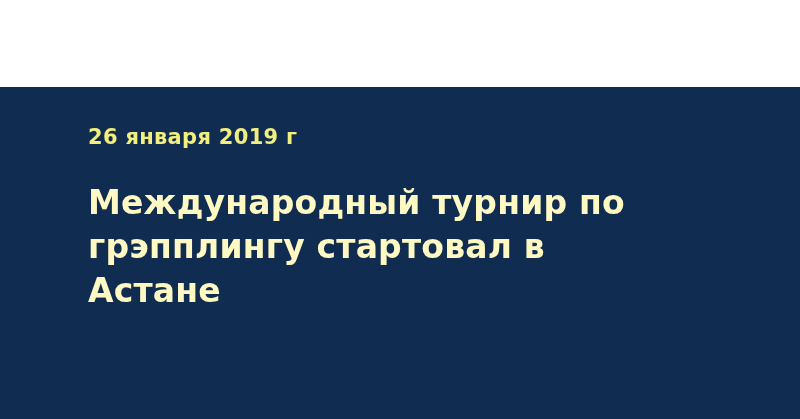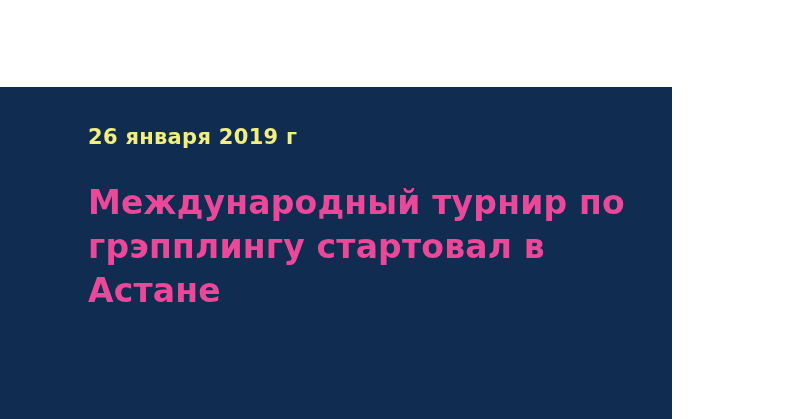--- a/index.html
+++ b/index.html
@@ -81,21 +81,21 @@
     line-height: 13px;
     letter-spacing: 1px;
     color: #13365f;
   }
 
   
   .hero {
     position: absolute;
     left: 0;
     top: 87px;
-    width: 672px;
+    width: 800px;
     height: 332px;
     background: #102c51;
   }
 
   .hero-inner {
     position: absolute;
     left: 88px;
     top: 0;
     right: 60px;
   }
@@ -117,21 +117,21 @@
     position: absolute;
     left: 0;
     top: 94px;
     width: 580px;
     margin: 0;
     font-family: "DejaVu Sans", sans-serif;
     font-weight: bold;
     font-size: 33px;
     line-height: 44px;
     letter-spacing: 0.2px;
-    color: #ec4899;
+    color: #fef9c3;
   }
 </style>
 </head>
 <body>
 
 <div class="page">
 
 
   <div class="hero">
     <div class="hero-inner">

